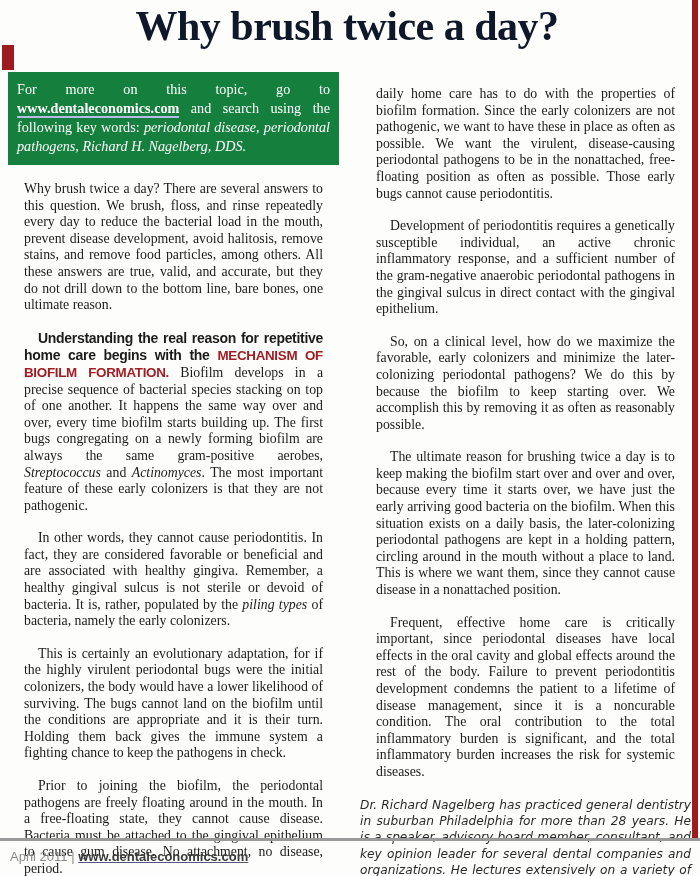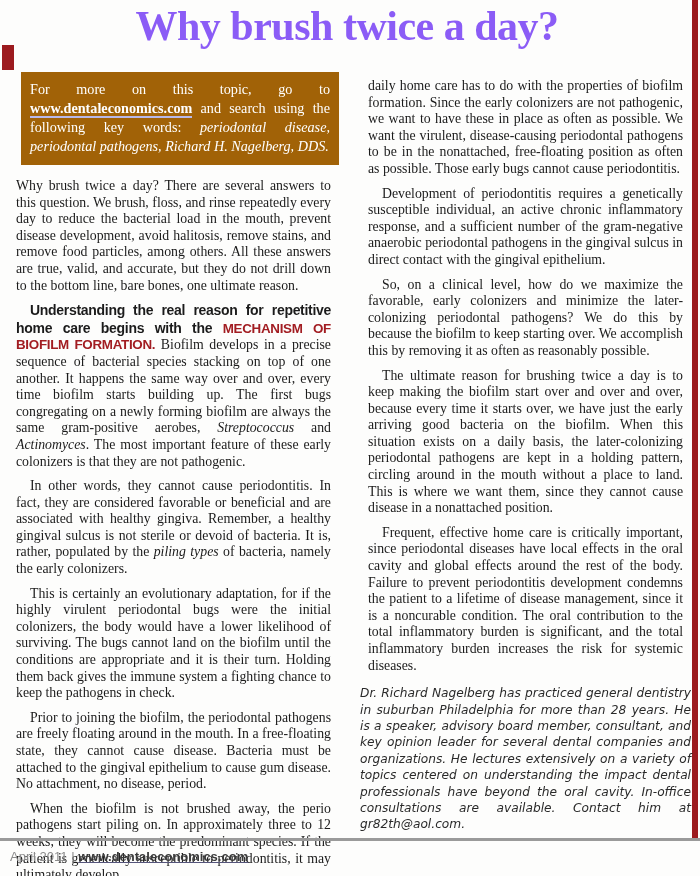--- a/index.html
+++ b/index.html
@@ -11,54 +11,54 @@
     font-family:"Liberation Serif",serif;
     color:#1b1b1b;
   }
   .page-title{
     position:absolute;top:2px;left:0;width:694px;
     text-align:center;
     font-family:"Liberation Serif",serif;
     font-weight:bold;
     font-size:42px;
     letter-spacing:-0.5px;
-    color:#8b5cf6;
+    color:#0f172a;
     margin:0;
   }
   .left-accent-tab{
     position:absolute;left:2px;top:45px;width:12px;height:25px;
     background:#9c1b1f;
   }
   .right-accent-bar{
     position:absolute;left:692px;top:0;width:6px;height:839px;
     background:#9c1b1f;
   }
   .col{
     position:absolute;top:70px;width:331px;
     font-size:13.8px;line-height:16.6px;
     text-align:justify;
     hyphens:none;
   }
   .col-left{left:8px;}
   .col-right{left:360px;}
   .info-box{
-    background:#a16207;
+    background:#15803d;
     color:#ffffff;
     padding:8px 9px 9px 9px;
     font-size:14.2px;line-height:19px;
     text-align:justify;
-    margin:2px 0 13px 13px;
+    margin:2px 0 13px 0;
   }
   .info-box .seg-link{
     font-weight:bold;
     border-bottom:2px solid #b9b9ea;
     cursor:pointer;
   }
   .info-box .seg-i{font-style:italic;}
-  p.para{margin:8px;padding:0;}
+  p.para{margin:16px;padding:0;}
   p.indent{text-indent:14px;}
   .seg-bsans{
     font-family:"Liberation Sans",sans-serif;
     font-weight:bold;
     font-size:14px;
     letter-spacing:-0.3px;
   }
   .seg-bsansred{
     font-family:"Liberation Sans",sans-serif;
     font-weight:bold;

